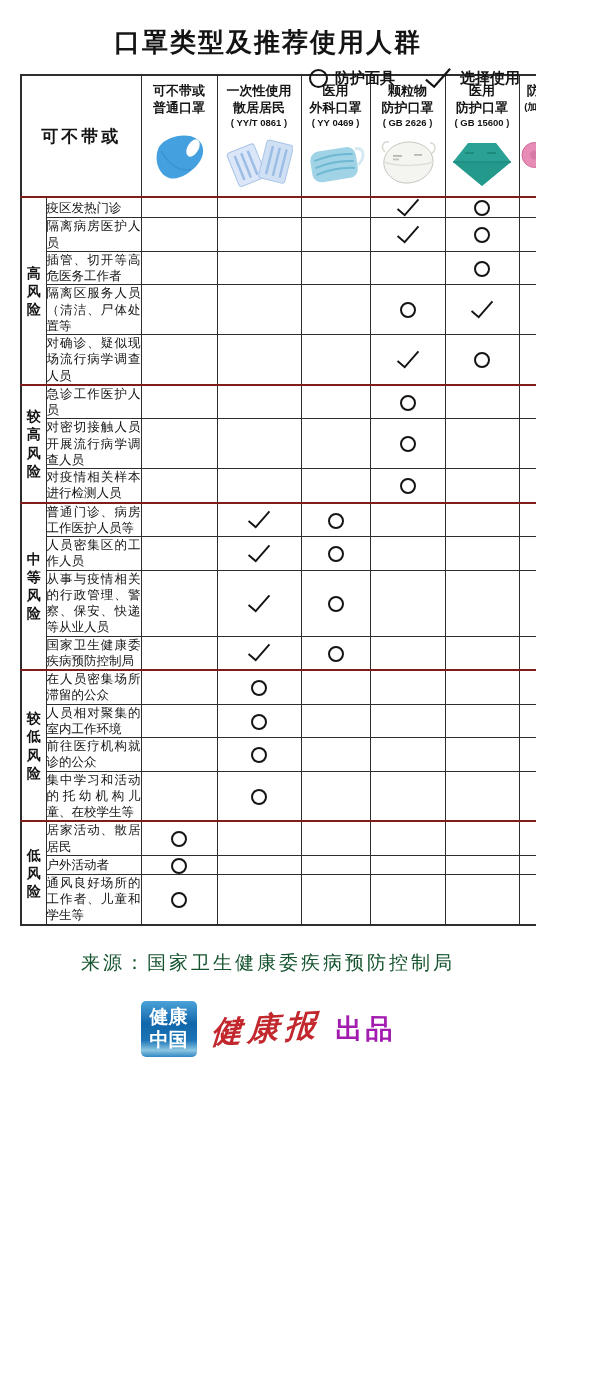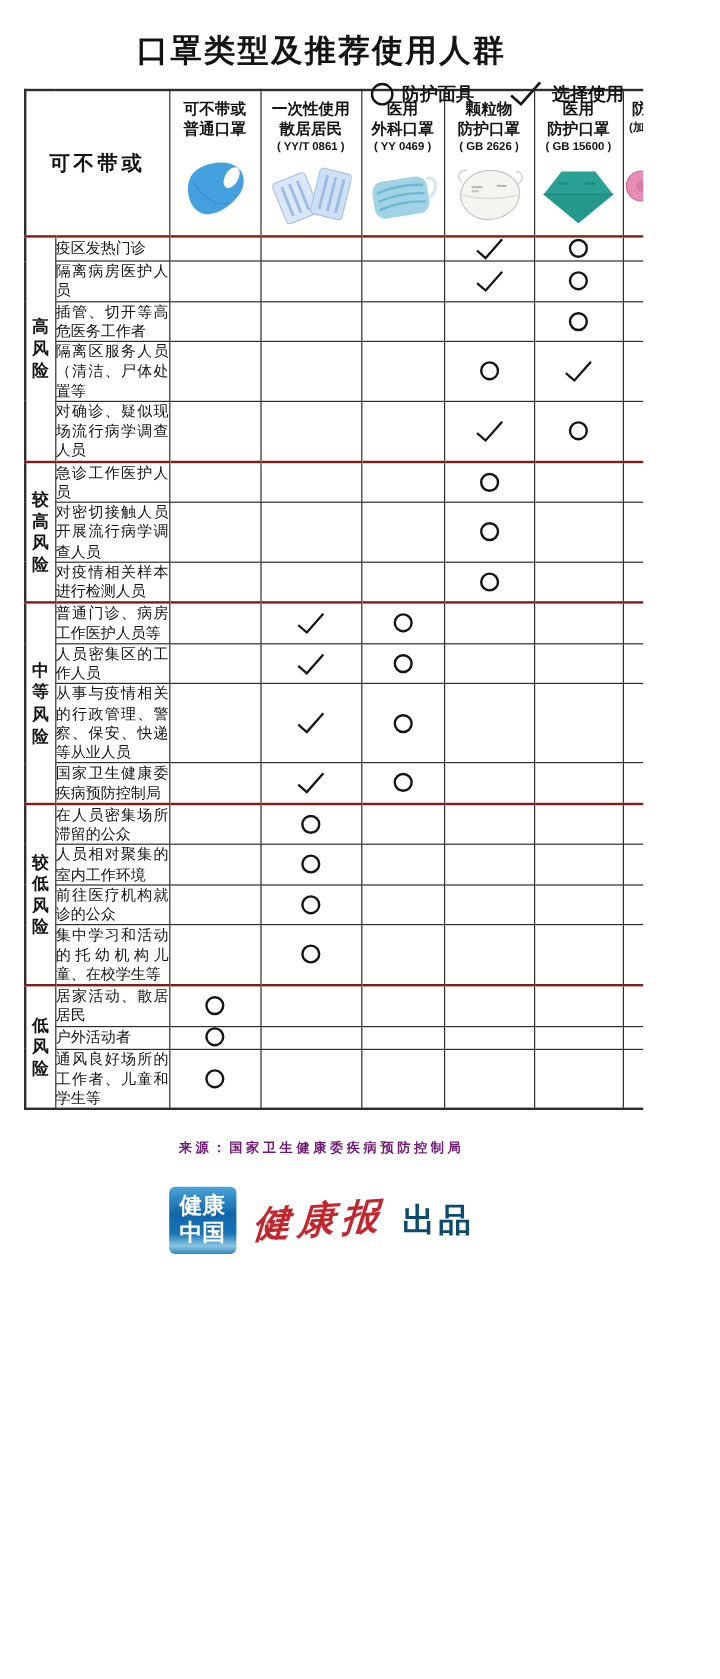--- a/index.html
+++ b/index.html
@@ -27,30 +27,30 @@
   .vtext { display:inline-block; width:16px; font-size:14px; font-weight:700; line-height:1.3; word-break:break-all; }
 
   .scenario-cell { font-size:12.5px; line-height:1.3; padding:6px 4px 6px 7px; text-align:justify; text-justify:inter-character; vertical-align:middle; word-break:break-all; }
   .mark-cell { text-align:center; vertical-align:middle; }
 
   .ring { display:inline-block; width:16px; height:16px; border:2px solid #141414; border-radius:50%; box-sizing:border-box; vertical-align:middle; }
   .ring-lg { width:19px; height:19px; }
   svg.check { width:26px; height:19px; vertical-align:middle; }
   svg.check-lg { width:30px; height:22px; }
 
-  .source { margin-top:24px; text-align:center; font-size:11px; font-weight:700; letter-spacing:3px; color:#701a75; }
+  .source { margin-top:24px; text-align:center; font-size:19px; font-weight:400; letter-spacing:3px; color:#14532d; }
 
   .logos { margin-top:25px; display:flex; align-items:center; justify-content:center; gap:14px; }
   .logo-hc { width:56px; height:56px; border-radius:5px; color:#fff; font-weight:700; font-size:19px; line-height:1.18;
              display:flex; align-items:center; justify-content:center; text-align:center;
              background:linear-gradient(180deg,#4ba3d9 0%,#1166aa 40%,#1a74b6 70%,#8cc6e2 88%,#2f87c2 100%); }
   .logo-hc span { white-space:pre-line; }
   .logo-hn { font-family:"Liberation Serif","DejaVu Serif",serif; font-style:italic; font-weight:700; font-size:31px; color:#c2272d;
              transform:rotate(-4deg) skewX(-8deg); letter-spacing:6px; }
-  .logo-cp { font-size:27px; font-weight:700; color:#0c4a6e; letter-spacing:3px; }
+  .logo-cp { font-size:27px; font-weight:700; color:#a21caf; letter-spacing:3px; }
 </style>
 </head>
 <body>
 
 <div class="page">
 
   <h1 class="title">口罩类型及推荐使用人群</h1>
 
   <div class="legend">
     <span class="ring ring-lg"></span>

